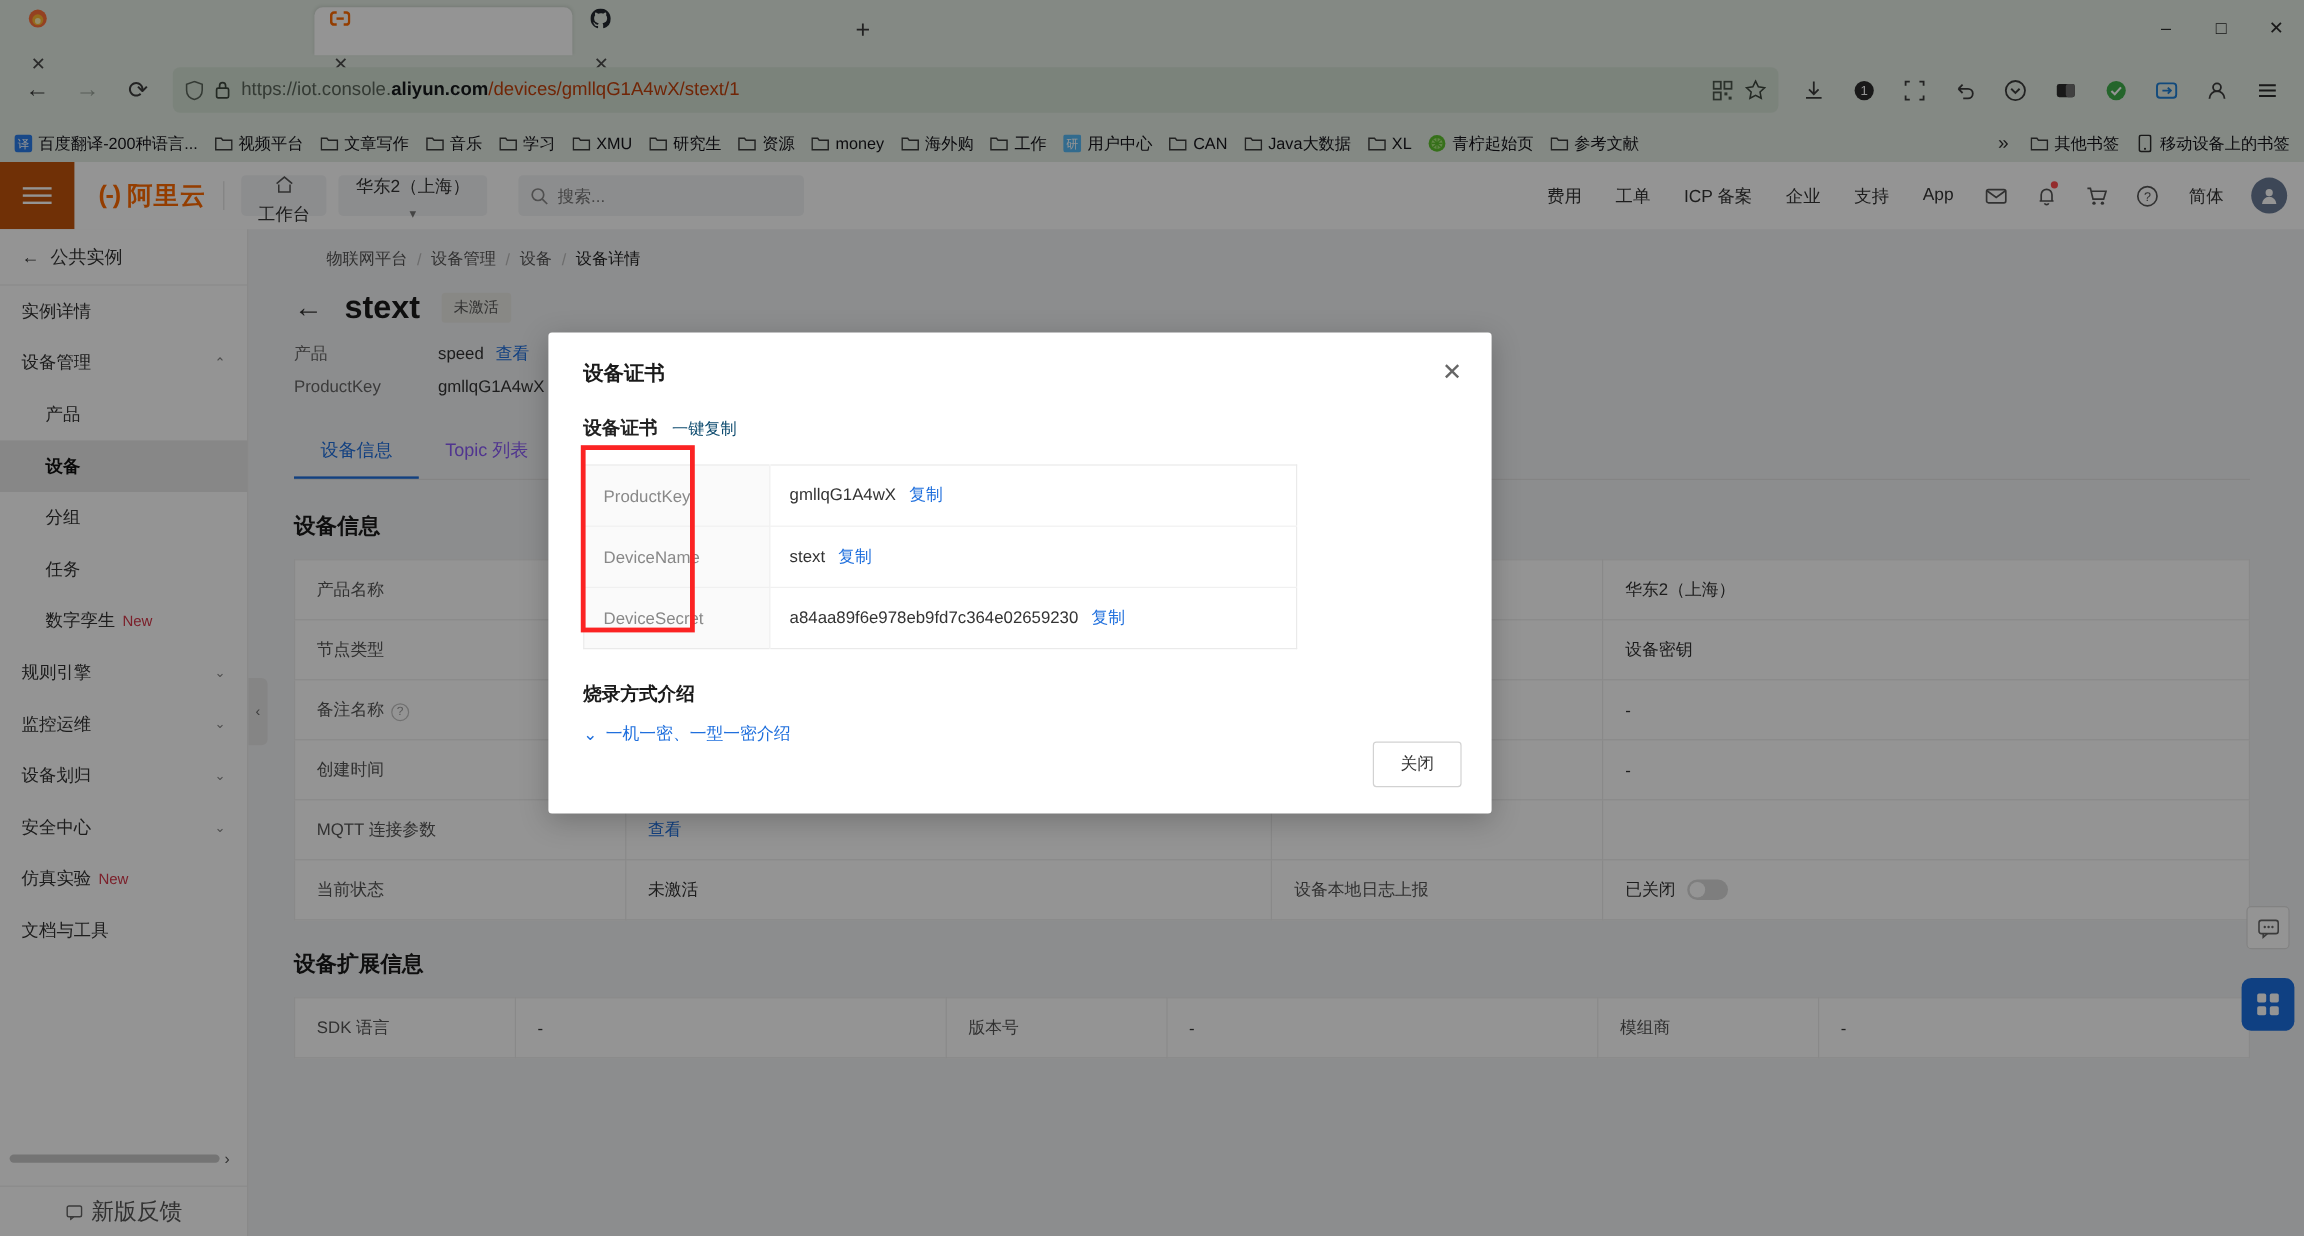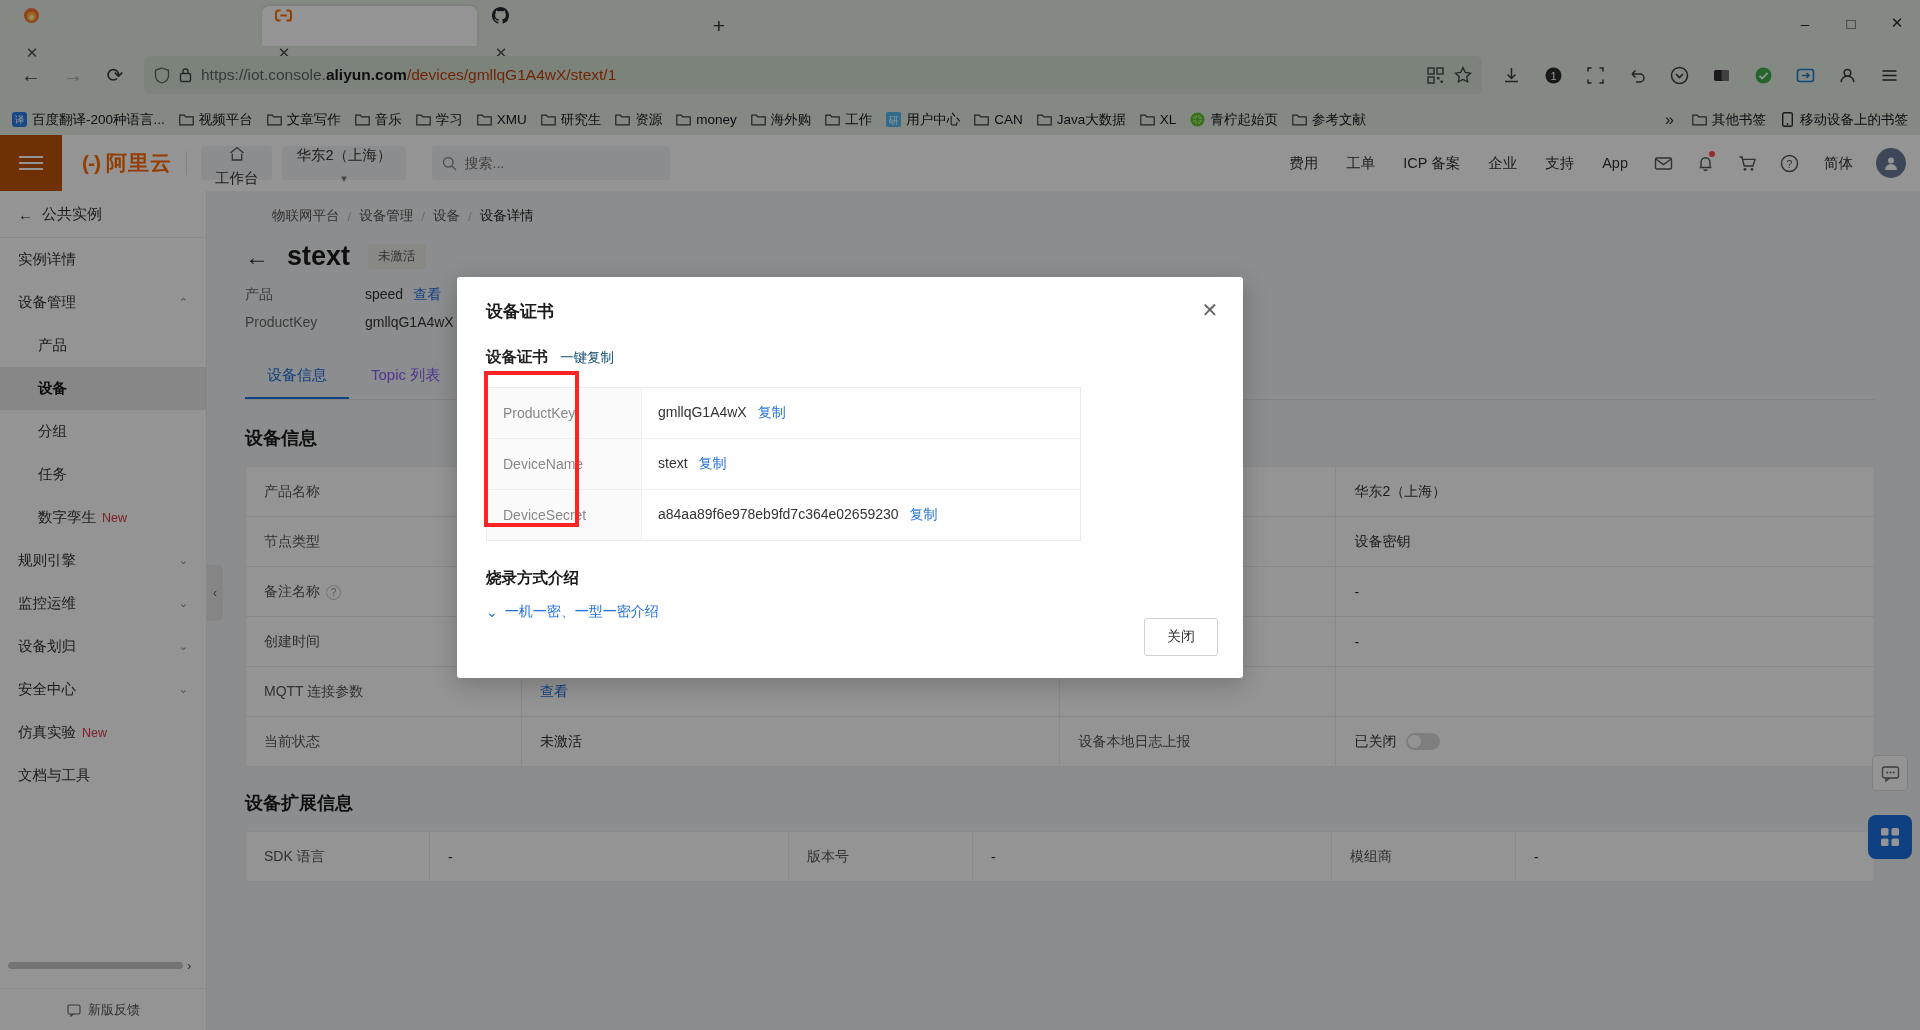--- a/index.html
+++ b/index.html
@@ -78,21 +78,21 @@
   .sb-top { height:46px; display:flex; align-items:center; gap:9px; padding:0 18px; font-size:15px; color:#333; }
   .sb-divider { height:1px; background:#eee; }
   .sb-item { height:43px; display:flex; align-items:center; padding:0 18px; font-size:14.5px; color:#333; position:relative; }
   .sb-item.sub { padding-left:38px; }
   .sb-item.active { background:#e8e8e8; font-weight:700; color:#111; }
   .sb-item .caret { margin-left:auto; font-size:11px; color:#888; }
   .sb-new { color:#d4384a; font-size:12.5px; margin-left:6px; }
   .sb-hscroll { position:absolute; left:0; bottom:54px; width:207px; height:22px; display:flex; align-items:center; }
   .sb-hbar { height:7px; background:#c9c9c9; border-radius:4px; margin-left:8px; width:175px; }
   .sb-hchev { margin-left:4px; font-size:13px; color:#555; }
-  .sb-foot { position:absolute; left:0; bottom:0; width:207px; height:42px; border-top:1px solid #eee; display:flex; align-items:center; justify-content:center; gap:7px; font-size:13px; color:#555; }
+  .sb-foot { position:absolute; left:0; bottom:0; width:207px; height:42px; border-top:1px solid #eee; display:flex; align-items:center; justify-content:center; gap:7px; font-size:19px; color:#555; }
 
   
   .collapse-handle { position:absolute; left:207px; top:430px; width:16px; height:56px; background:#e6e6e6; border-radius:0 5px 5px 0; display:flex; align-items:center; justify-content:center; color:#666; font-size:12px; }
 
   
   .content { position:absolute; left:207px; top:56px; width:1713px; height:839px; overflow:hidden; }
   .breadcrumb { padding:16px 0 0 65px; font-size:13.5px; color:#555; display:flex; gap:8px; align-items:center; }
   .breadcrumb .sep { color:#bbb; }
   .breadcrumb .cur { color:#222; }
 

